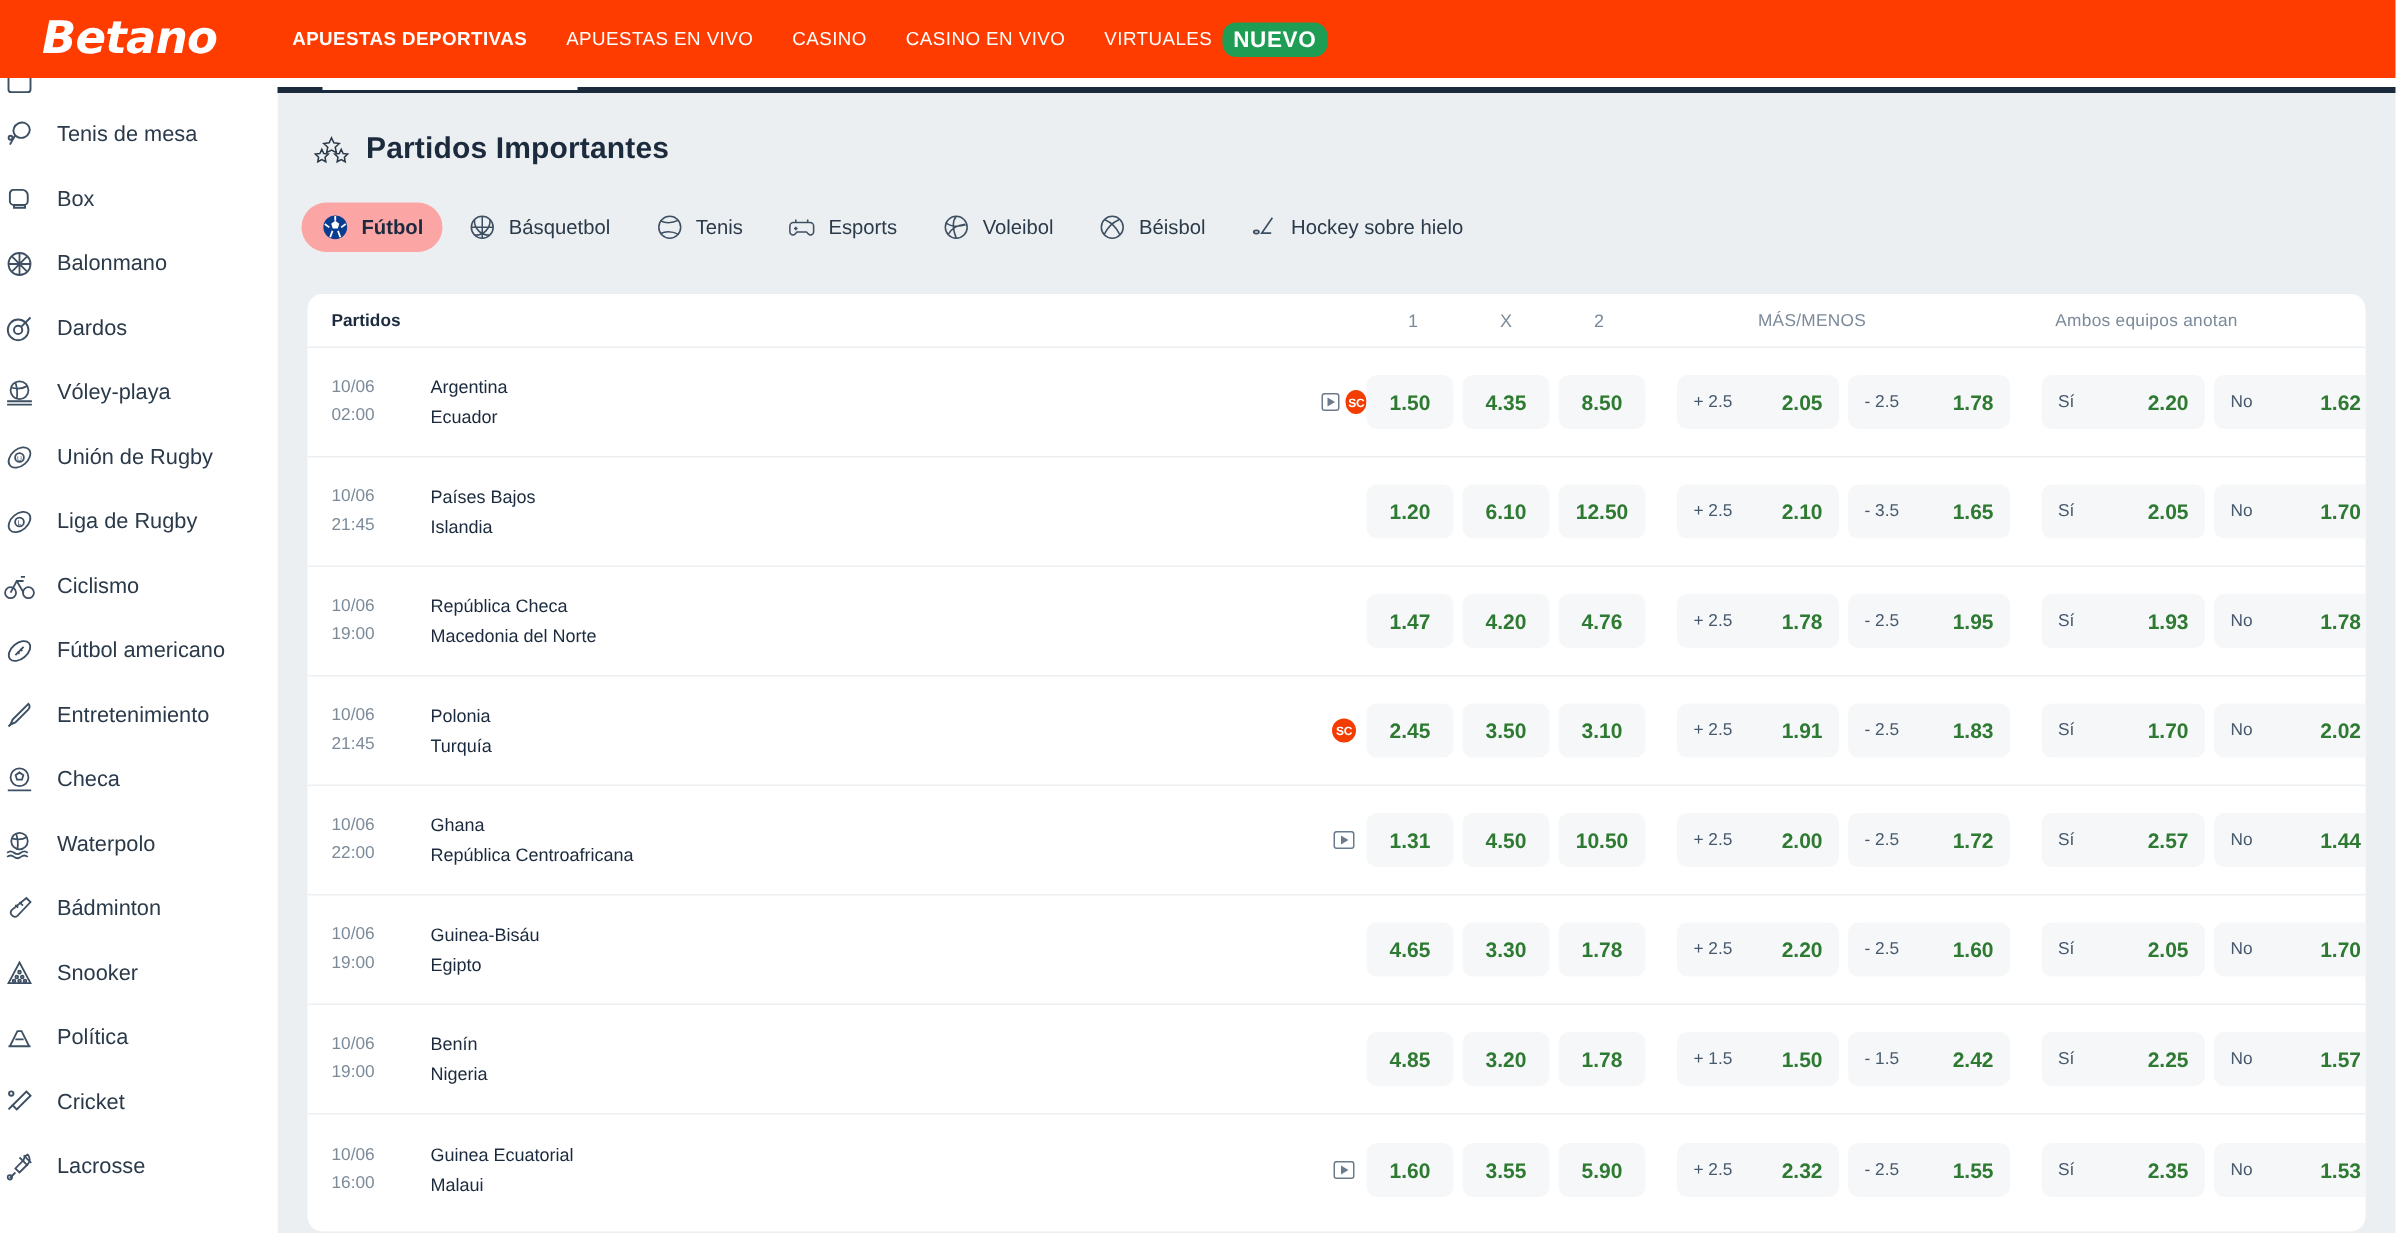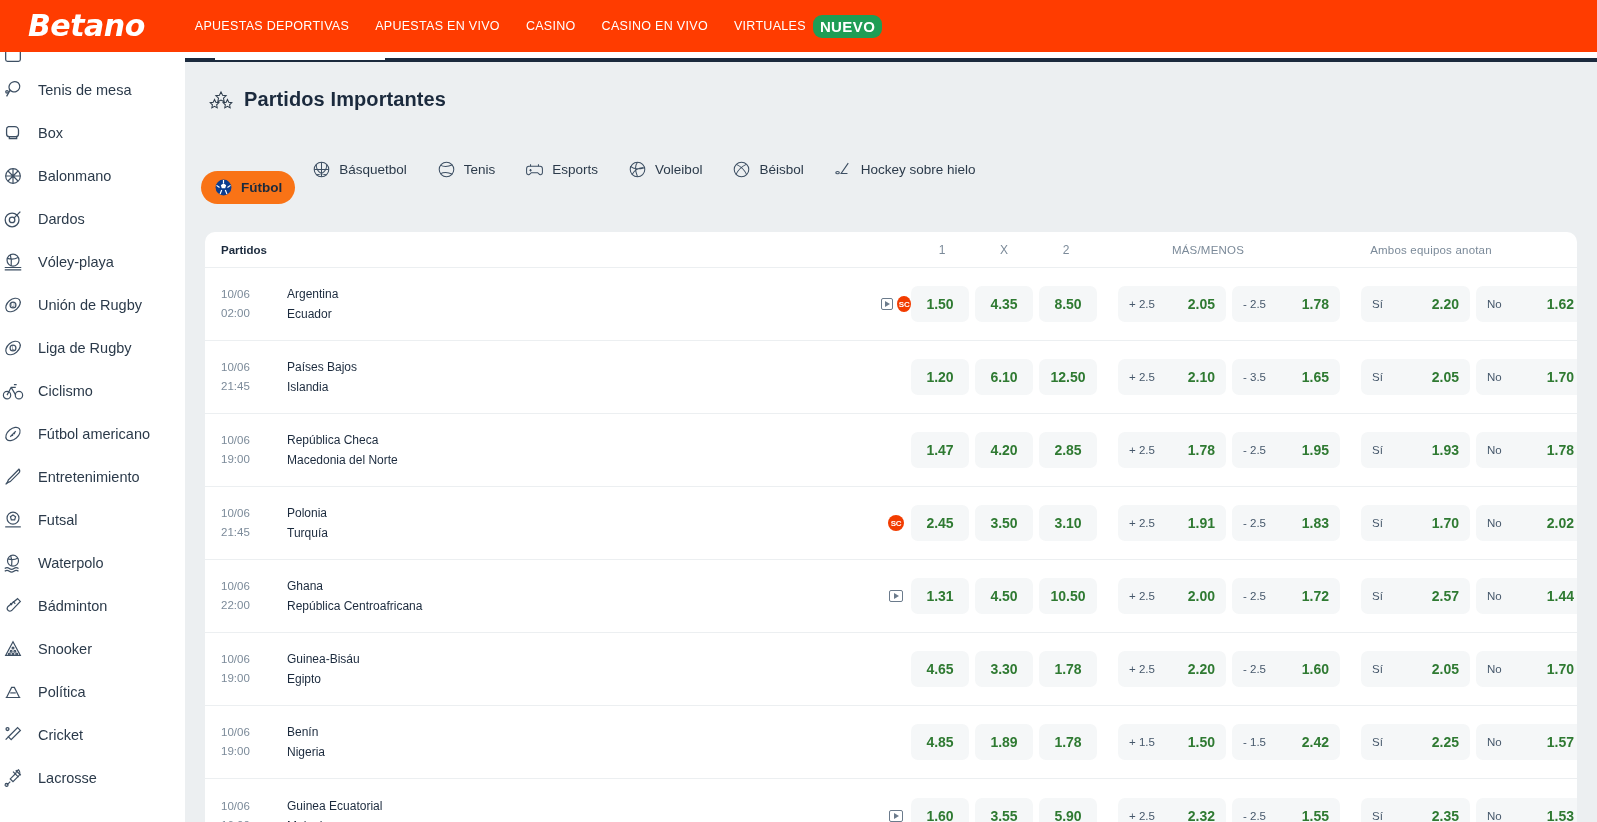--- a/index.html
+++ b/index.html
@@ -27,21 +27,21 @@
   }
   .nav {
     display: flex; align-items: center; gap: 26px;
     margin-left: 50px;
   }
   .nav-item {
     font-size: 12.5px; color: #ffffff;
     letter-spacing: 0.3px; cursor: pointer;
     white-space: nowrap;
   }
-  .nav-item.active { font-weight: 400; }
+  .nav-item.active { font-weight: 700; }
   .badge-nuevo {
     background: #1f9d55; color: #fff;
     font-size: 15px; font-weight: 700;
     padding: 3px 7px; border-radius: 9px;
     margin-left: 7px; letter-spacing: 0.4px;
     display: inline-block; vertical-align: middle;
   }
 
   
   .tab-notch {
@@ -104,21 +104,21 @@
   
   .chips {
     display: flex; align-items: center;
     margin: 24px 0 0 16px; gap: 4px;
   }
   .chip {
     display: flex; align-items: center;
     padding: 7px 13px; border-radius: 19px;
     cursor: pointer; white-space: nowrap;
   }
-  .chip.active { background: #f97316; margin-top: 36px; }
+  .chip.active { background: #fca5a5; }
   .chip .cic {
     width: 19px; height: 19px;
     display: flex; align-items: center; justify-content: center;
     color: #3d4f63; flex: 0 0 19px;
   }
   .chip.active .cic { color: #0a3d8f; }
   .chip .clbl {
     margin-left: 8px; font-size: 13.5px; color: #2b3a4a;
   }
   .chip.active .clbl { font-weight: 700; color: #1b2a3d; }
@@ -380,21 +380,21 @@
   </div>
 
   <div class="side-item">
     <div class="ic">
       <svg width="22" height="22" viewBox="0 0 24 24" fill="none" stroke="#3d4f63" stroke-width="1.3">
         <circle cx="12" cy="10" r="6.5"></circle>
           <path d="M12 6.5l2.8 2-1 3.3h-3.6l-1-3.3z"></path>
         <path d="M3.5 19.5h17"></path>
       </svg>
     </div>
-    <div class="lbl">Futsal</div>
+    <div class="lbl">Checa</div>
   </div>
 
   <div class="side-item">
     <div class="ic">
       <svg width="22" height="22" viewBox="0 0 24 24" fill="none" stroke="#3d4f63" stroke-width="1.3">
         <circle cx="12" cy="9.5" r="6"></circle>
           <path d="M6.5 7.5q6 2 11-1M9.5 4q2 6 1 11"></path>
         <path d="M3 18q2.5-2 5 0t5 0 5 0"></path>
           <path d="M3 21q2.5-2 5 0t5 0 5 0"></path>
       </svg>
@@ -682,21 +682,21 @@
       
     </div>
     <div class="grp g1x2">
       <div class="odd simple">
         <span class="val">1.47</span>
       </div>
       <div class="odd simple">
         <span class="val">4.20</span>
       </div>
       <div class="odd simple">
-        <span class="val">2.85</span>
+        <span class="val">4.76</span>
       </div>
     </div>
     <div class="divider"></div>
     <div class="grp gou">
       <div class="odd pair">
         <span class="line">+ 2.5</span>
         <span class="val">1.78</span>
       </div>
       <div class="odd pair">
         <span class="line">- 2.5</span>
@@ -879,21 +879,21 @@
     </div>
     <div class="flags">
       
       
     </div>
     <div class="grp g1x2">
       <div class="odd simple">
         <span class="val">4.85</span>
       </div>
       <div class="odd simple">
-        <span class="val">1.89</span>
+        <span class="val">3.20</span>
       </div>
       <div class="odd simple">
         <span class="val">1.78</span>
       </div>
     </div>
     <div class="divider"></div>
     <div class="grp gou">
       <div class="odd pair">
         <span class="line">+ 1.5</span>
         <span class="val">1.50</span>

